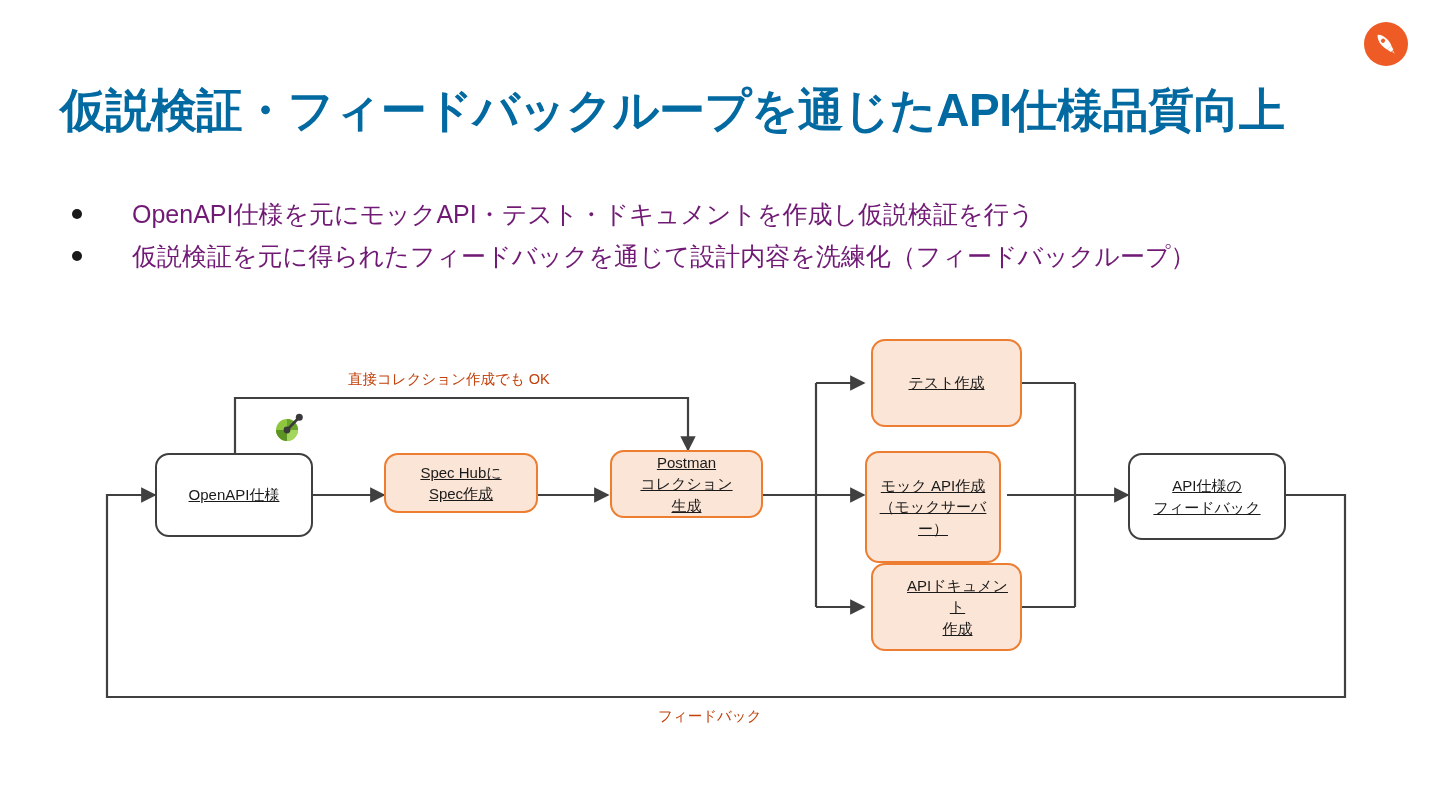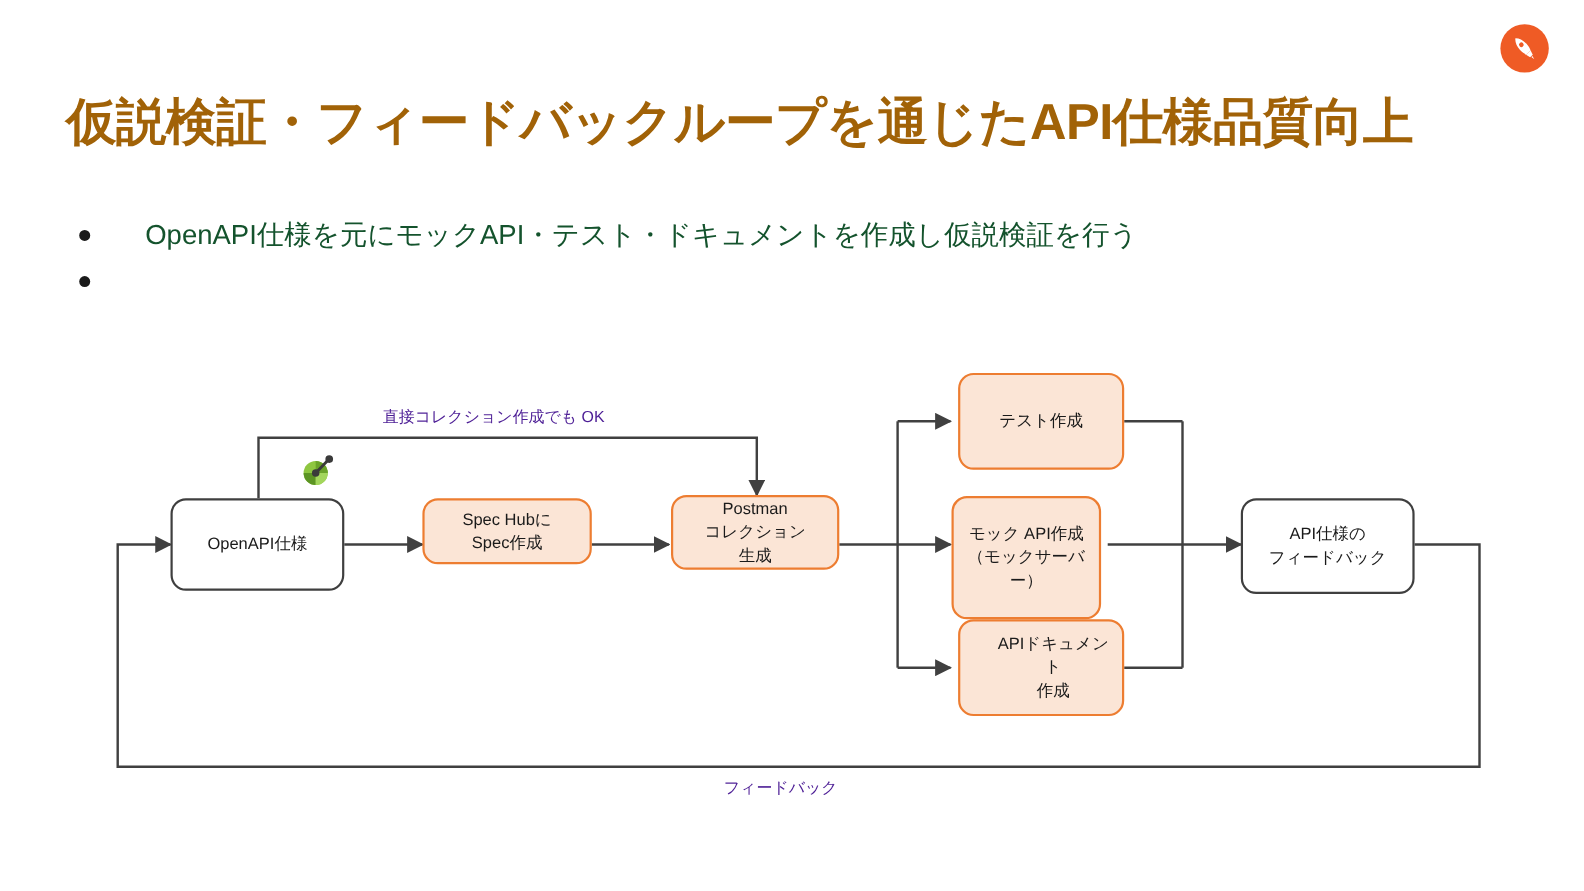--- a/index.html
+++ b/index.html
@@ -38,38 +38,38 @@
 
   
   #page-title {
     position: absolute;
     left: 60px;
     top: 83px;
     width: 1300px;
     font-size: 46px;
     font-weight: 700;
     letter-spacing: -0.5px;
-    color: #a16207;
+    color: #0369a1;
     line-height: 1.18;
     white-space: nowrap;
   }
 
   
   #bullets {
     position: absolute;
     left: 72px;
     top: 193px;
     width: 1320px;
   }
   .bullet-row {
     display: flex;
     align-items: flex-start;
     font-size: 25px;
     line-height: 42px;
-    color: #14532d;
+    color: #701a75;
     white-space: nowrap;
   }
   .bullet-dot {
     width: 10px;
     height: 10px;
     border-radius: 50%;
     background: #1a1a1a;
     margin-top: 16px;
     flex: 0 0 auto;
   }
@@ -93,33 +93,34 @@
     display: flex;
     align-items: center;
     justify-content: center;
     text-align: center;
     border-radius: 14px;
     font-size: 15px;
     line-height: 1.42;
     color: #1a1a1a;
     white-space: pre-line;
     padding: 2px 6px;
+    text-decoration: underline;
   }
   .node.plain {
     background: #ffffff;
     border: 2.5px solid #3f3f3f;
   }
   .node.accent {
     background: #fbe5d6;
     border: 2.5px solid #ed7d31;
   }
   .edge-label {
     position: absolute;
     font-size: 14.5px;
-    color: #4c1d95;
+    color: #c2410c;
     white-space: nowrap;
   }
 
   
   #swagger-mark {
     position: absolute;
     left: 272px;
     top: 411px;
     width: 34px;
     height: 34px;
@@ -143,20 +144,21 @@
 
   <div id="page-title">仮説検証・フィードバックループを通じたAPI仕様品質向上</div>
 
   <div id="bullets">
     <div class="bullet-row">
       <span class="bullet-dot"></span>
       <span class="bullet-text">OpenAPI仕様を元にモックAPI・テスト・ドキュメントを作成し仮説検証を行う</span>
     </div>
     <div class="bullet-row">
       <span class="bullet-dot"></span>
+      <span class="bullet-text">仮説検証を元に得られたフィードバックを通じて設計内容を洗練化（フィードバックループ）</span>
     </div>
   </div>
 
   <div id="diagram">
     <svg width="1440" height="810" viewBox="0 0 1440 810" xmlns="http://www.w3.org/2000/svg" aria-hidden="true">
       <defs>
         <marker id="arrow" viewBox="0 0 10 10" refX="9" refY="5" markerWidth="7" markerHeight="7" orient="auto-start-reverse">
           <path d="M 0 0 L 10 5 L 0 10 z" fill="#404040"></path>
         </marker>
       </defs>

